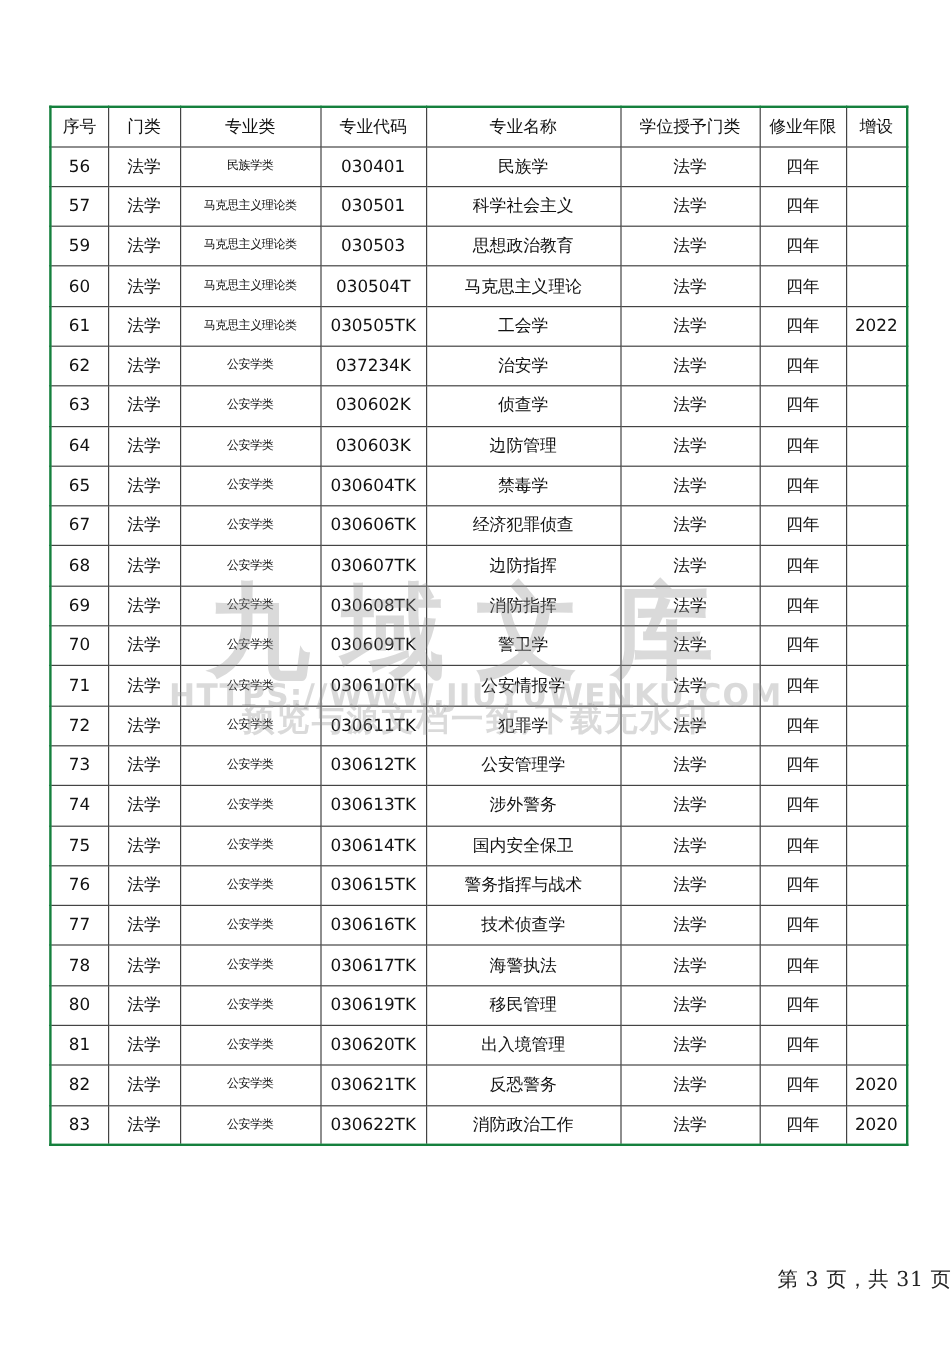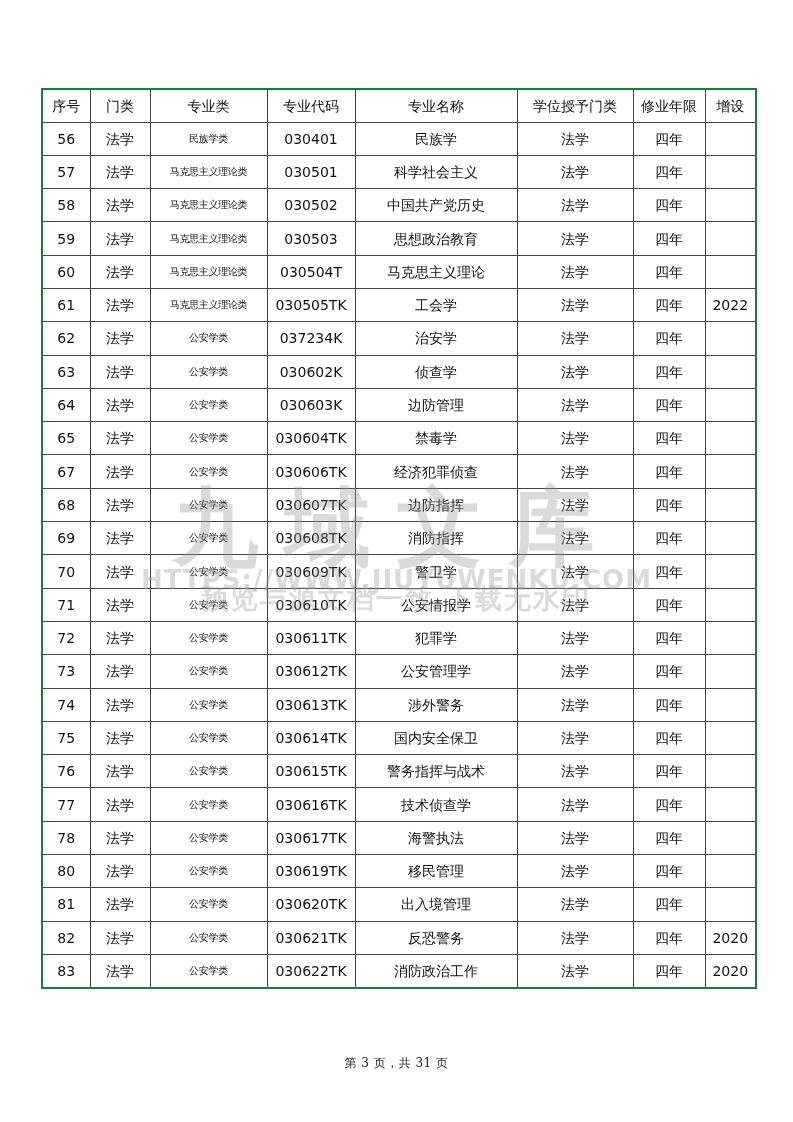--- a/index.html
+++ b/index.html
@@ -43,23 +43,23 @@
       font-weight: normal;
     }
     table.majors thead tr { height: 33px; }
     table.majors tbody tr { height: 33.3px; }
     table.majors td.narrow-text { font-size: 10px; letter-spacing: -0.3px; }
     .footer {
       position: absolute;
       left: 0;
       width: 793px;
       top: 1055px;
-      text-align: center;
+      text-align: right;
       font-family: "DejaVu Serif", "Liberation Serif", serif;
-      font-size: 12px;
+      font-size: 17px;
       color: #222222;
       letter-spacing: 0.5px;
     }
     .watermark {
       position: absolute;
       left: 0;
       width: 793px;
       text-align: center;
       pointer-events: none;
       color: rgba(150,150,150,0.35);
@@ -113,30 +113,20 @@
           <td>57</td>
           <td>法学</td>
           <td class="narrow-text">马克思主义理论类</td>
           <td>030501</td>
           <td>科学社会主义</td>
           <td>法学</td>
           <td>四年</td>
           <td></td>
         </tr>
         <tr>
-          <td>58</td>
-          <td>法学</td>
-          <td class="narrow-text">马克思主义理论类</td>
-          <td>030502</td>
-          <td>中国共产党历史</td>
-          <td>法学</td>
-          <td>四年</td>
-          <td></td>
-        </tr>
-        <tr>
           <td>59</td>
           <td>法学</td>
           <td class="narrow-text">马克思主义理论类</td>
           <td>030503</td>
           <td>思想政治教育</td>
           <td>法学</td>
           <td>四年</td>
           <td></td>
         </tr>
         <tr>

